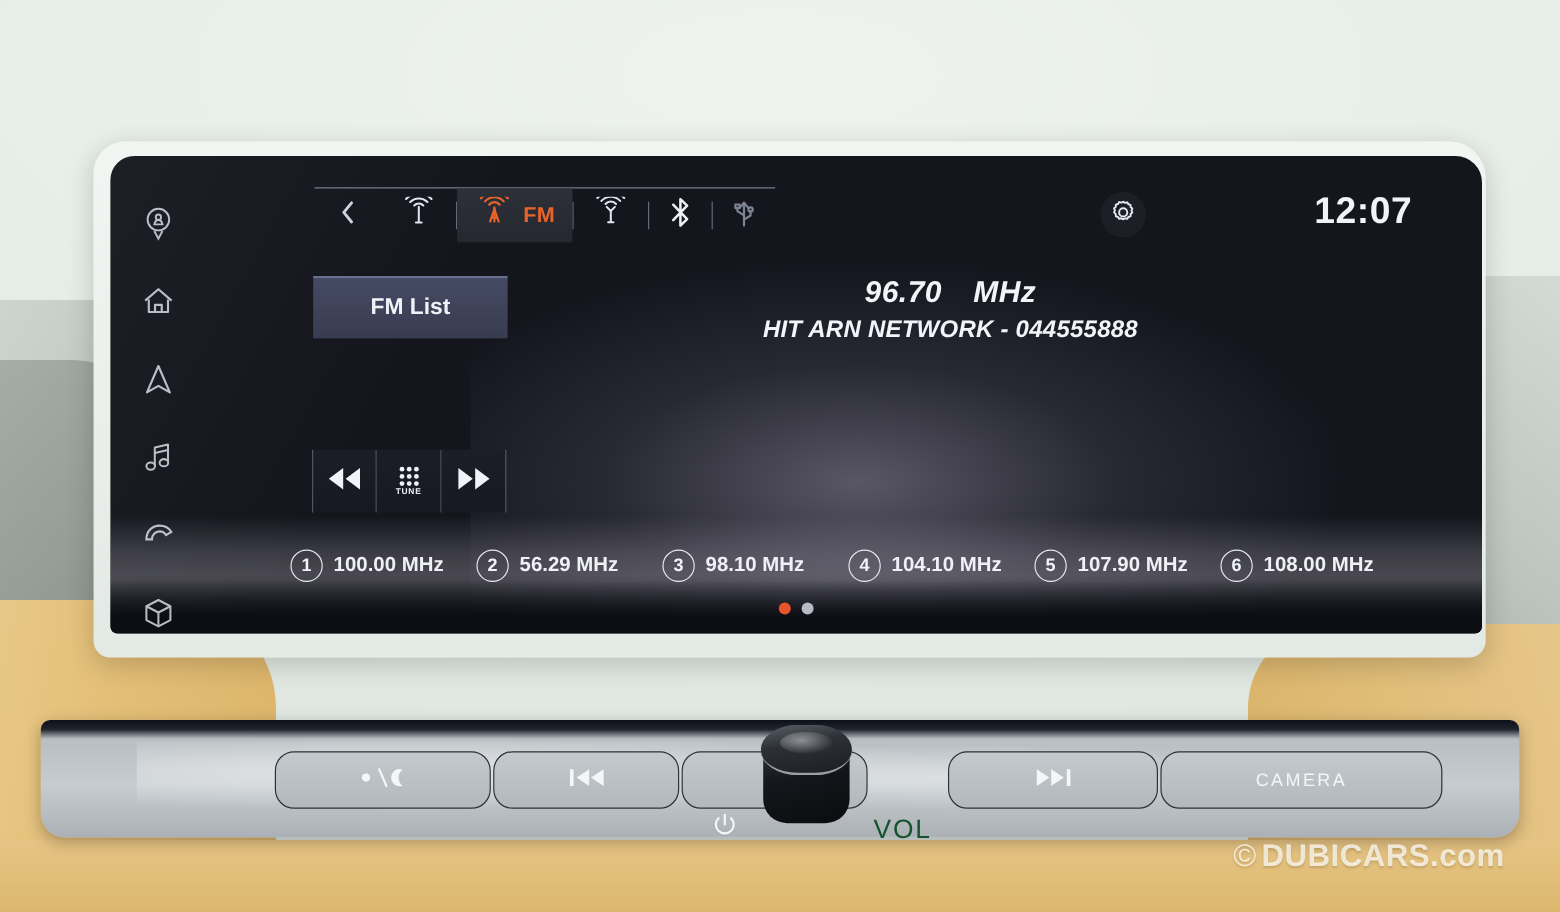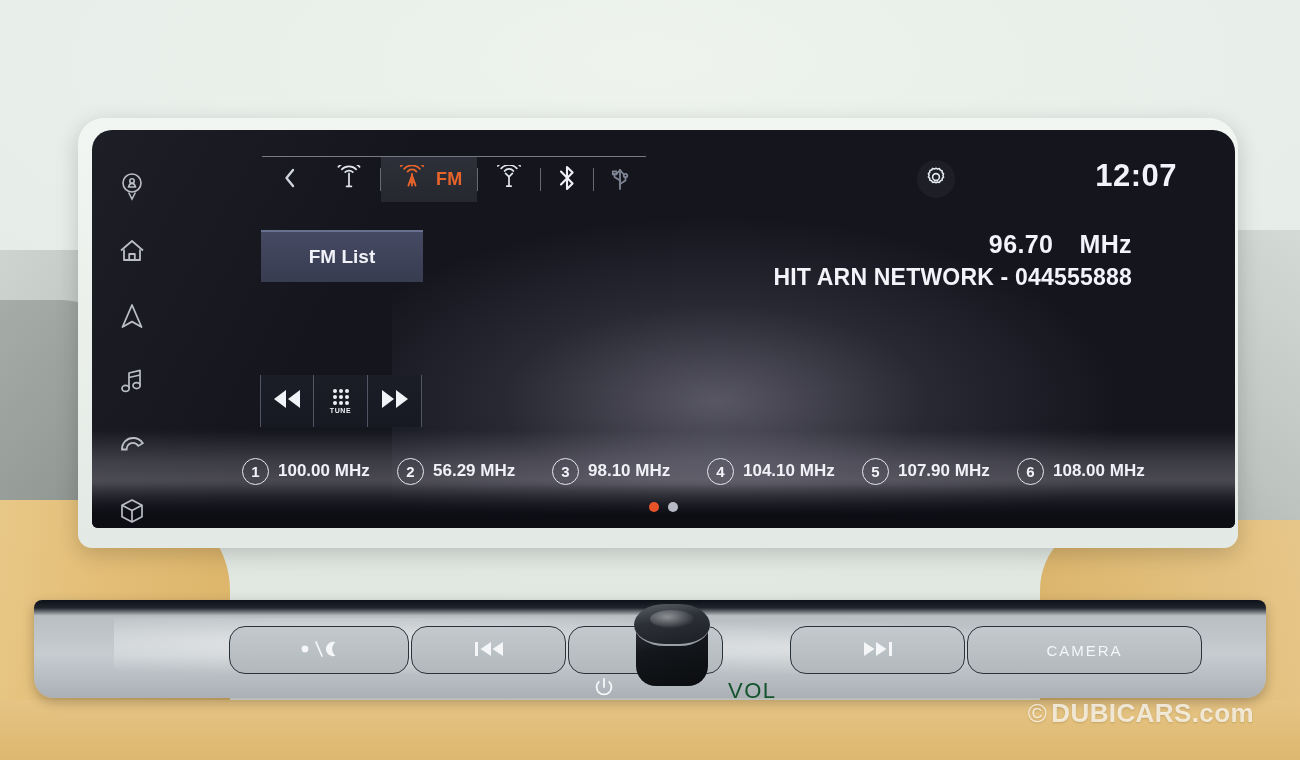--- a/index.html
+++ b/index.html
@@ -153,32 +153,32 @@
     background:linear-gradient(180deg,#454a63 0%,#383c51 100%);
     border-top:2px solid #6a7090;
     display:flex; align-items:center; justify-content:center;
     color:#f0f2f8; font-size:19px; font-weight:600;
     z-index:6;
   }
 
   
   .station{
     position:absolute; left:360px; top:100px; width:680px;
-    text-align:right; z-index:6;
+    text-align:center; z-index:6;font-style:italic;
   }
   .st-freq{
     color:#f3f4f9; font-size:25px; font-weight:700;
     letter-spacing:.4px; margin-bottom:5px;
   }
   .st-freq .unit{ margin-left:26px; }
   .st-name{
     color:#f3f4f9; font-size:22px; font-weight:700; margin-bottom:5px;
   }
   .st-rt{
-    color:#f3f4f9; font-size:23px; font-weight:700; letter-spacing:.2px;
+    color:#f3f4f9; font-size:20px; font-weight:700; letter-spacing:.2px;
   }
 
   
   .transport{
     position:absolute; left:168px; top:245px; height:52px;
     display:flex; align-items:stretch; z-index:6;
   }
   .tr-btn{
     width:54px; display:flex; flex-direction:column;
     align-items:center; justify-content:center;

